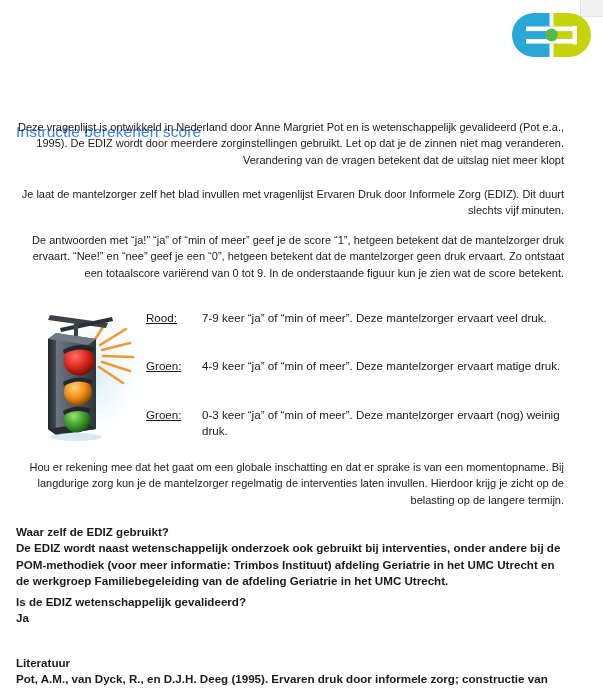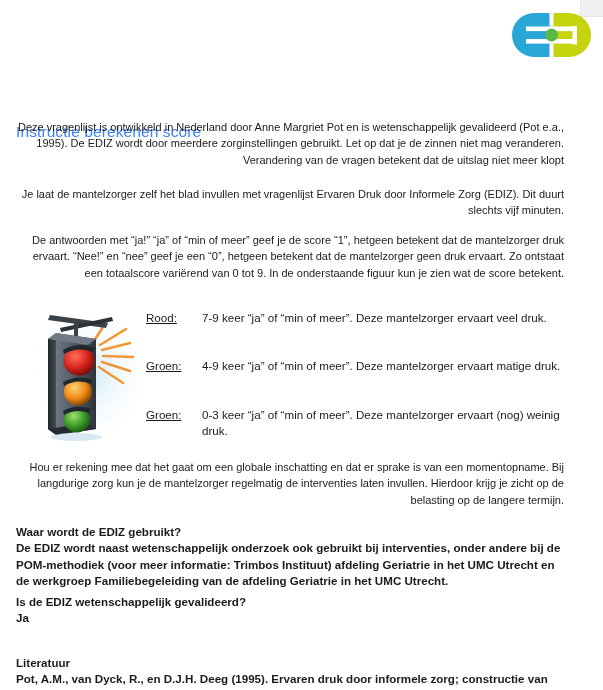--- a/index.html
+++ b/index.html
@@ -242,21 +242,21 @@
     </div>
     <div class="legend-row">
       <div class="legend-label">Groen:</div>
       <div class="legend-desc">0-3 keer “ja” of “min of meer”. Deze mantelzorger ervaart (nog) weinig druk.</div>
     </div>
   </div>
 
   <div class="body-text p4">Hou er rekening mee dat het gaat om een globale inschatting en dat er sprake is van een momentopname. Bij langdurige zorg kun je de mantelzorger  regelmatig de interventies laten invullen. Hierdoor  krijg je zicht op de belasting op de langere termijn.</div>
 
   <div class="section s1">
-    <h3>Waar wordt de EDIZ gebruikt?</h3>
+    <h3>Waar zelf de EDIZ gebruikt?</h3>
     <p>De EDIZ wordt naast wetenschappelijk onderzoek ook gebruikt bij interventies, onder andere bij de POM-methodiek (voor meer informatie: Trimbos Instituut) afdeling Geriatrie in het UMC Utrecht en de werkgroep Familiebegeleiding van de afdeling Geriatrie in het UMC Utrecht.</p>
   </div>
 
   <div class="section s2">
     <h3>Is de EDIZ wetenschappelijk gevalideerd?</h3>
     <p>Ja</p>
   </div>
 
   <div class="section s3">
     <h3>Literatuur</h3>

